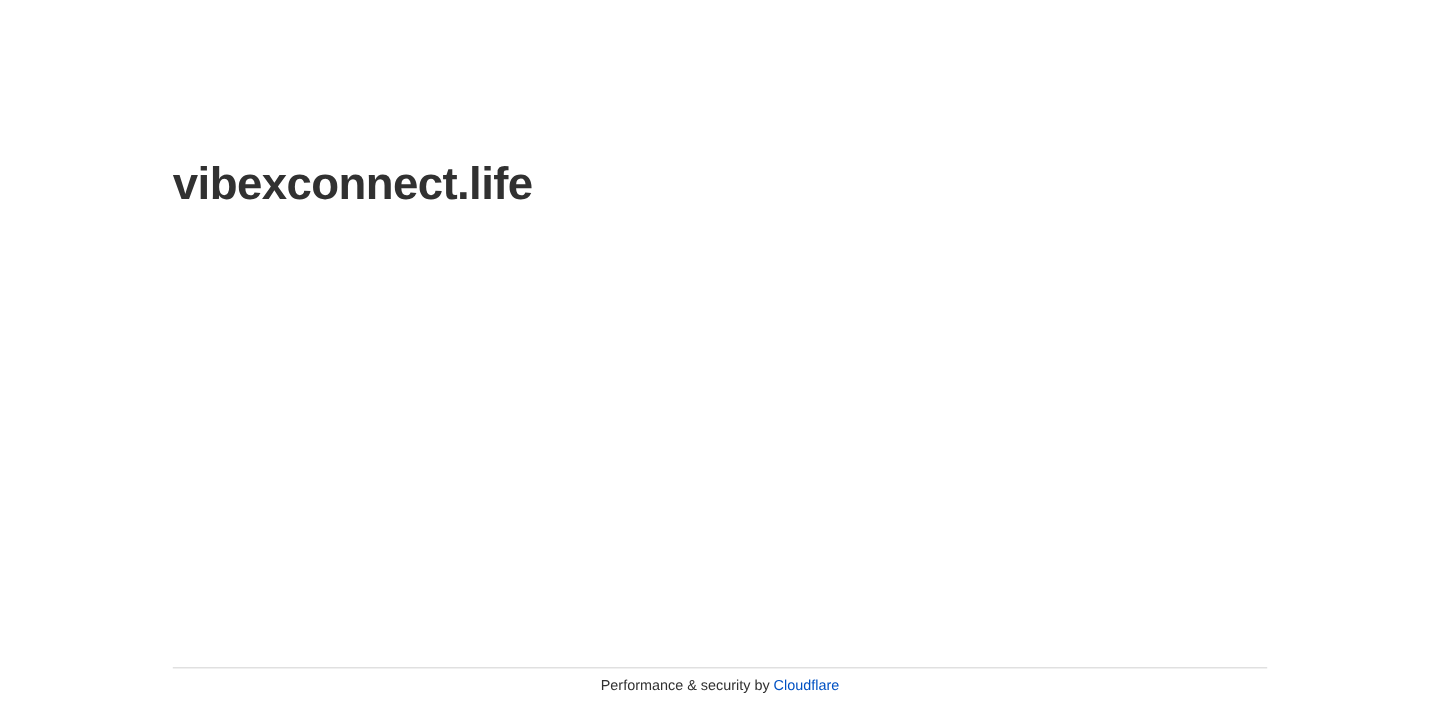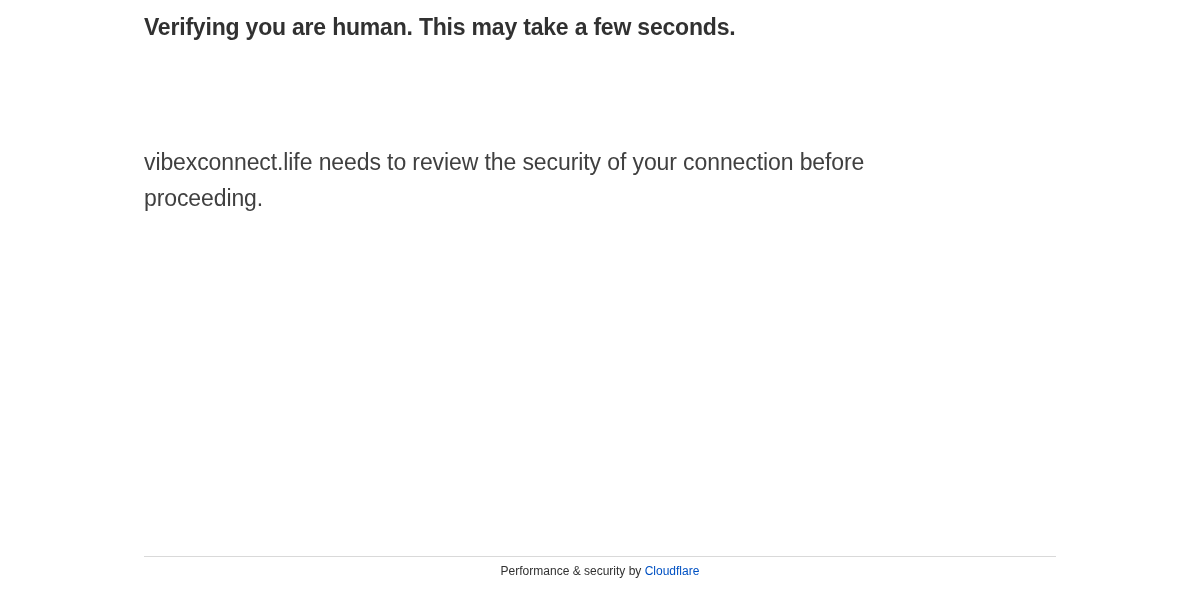--- a/index.html
+++ b/index.html
@@ -116,26 +116,25 @@
     text-decoration: none;
   }
 </style>
 </head>
 <body>
 
 <div class="page">
 
   <div class="content">
 
+    <h1 class="title">vibexconnect.life</h1>
 
-    <h2 class="subtitle">Verifying you are human. This may take a few seconds.</h2>
 
     <div class="challenge-area"></div>
 
-    <p class="body-copy">vibexconnect.life needs to review the security of your connection before proceeding.</p>
 
   </div>
 
   <div class="divider"></div>
 
   <div class="footer">
 
 
     <div class="perf-line">
       <span>Performance &amp; security by </span><a class="perf-link" href="#">Cloudflare</a>

